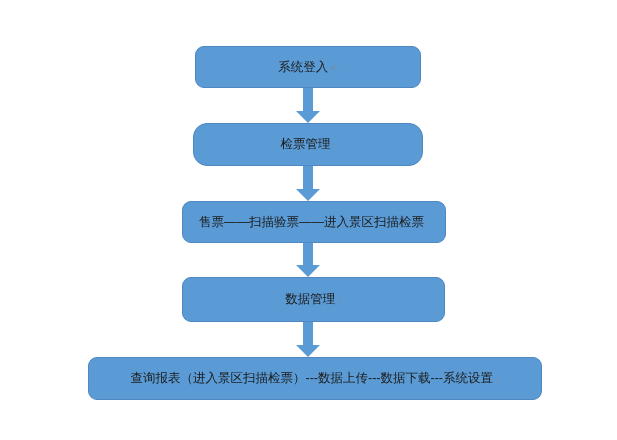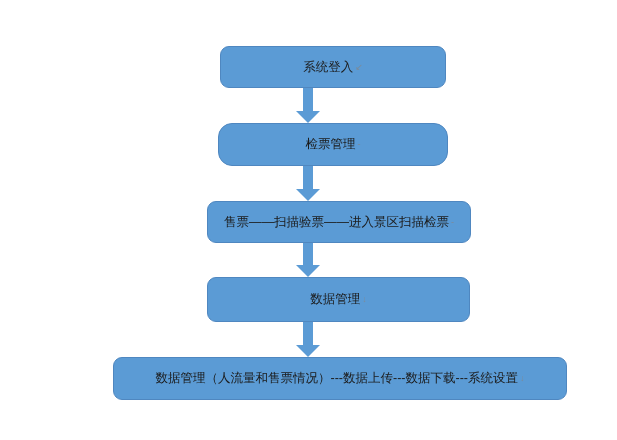--- a/index.html
+++ b/index.html
@@ -22,21 +22,20 @@
     border-radius: 9px;
     display: flex;
     align-items: center;
     justify-content: center;
     color: var(--text, #1b1b1b);
     font-size: 12.5px;
     line-height: 1.2;
     text-align: center;
     white-space: nowrap;
     box-sizing: border-box;
-    margin-left: 25px;
   }
   .pmark {
     font-size: 9px;
     color: #7d8a96;
     margin-left: 2px;
     align-self: center;
   }
   .arrow {
     position: absolute;
     width: 24px;
@@ -106,17 +105,17 @@
     <span>数据管理</span>
     <span class="pmark">↓</span>
   </div>
 
   <div class="arrow a4">
     <div class="shaft"></div>
     <div class="head"></div>
   </div>
 
   <div class="node n5">
-    <span>数据管理（人流量和售票情况）---数据上传---数据下载---系统设置</span>
+    <span>查询报表（进入景区扫描检票）---数据上传---数据下载---系统设置</span>
     <span class="pmark">↓</span>
   </div>
 
 </div>
 
 </body></html>

